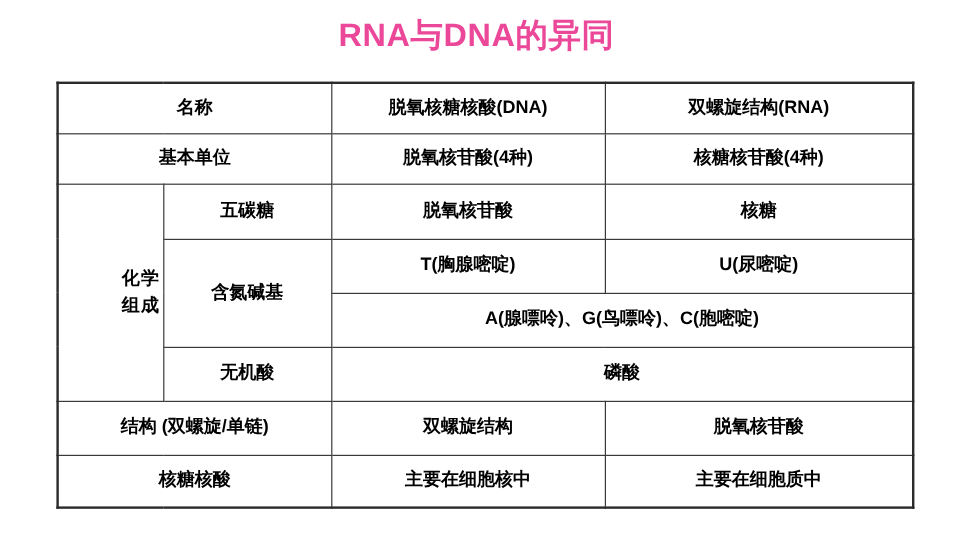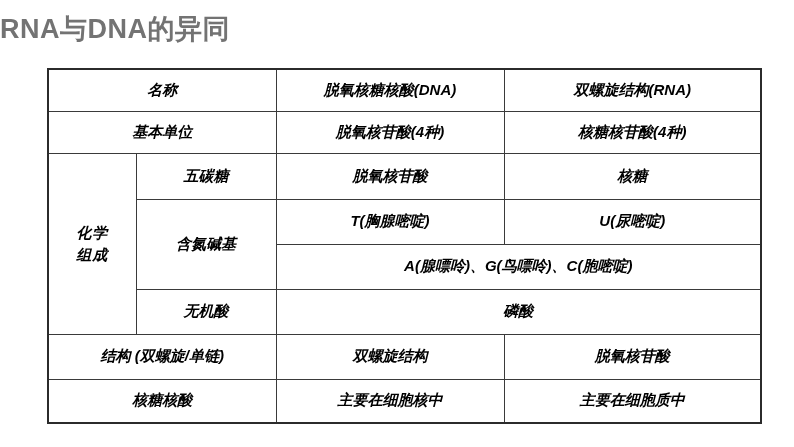--- a/index.html
+++ b/index.html
@@ -22,23 +22,24 @@
     height: 447px;
     background: #ffffff;
   }
 
   
   .slide-title {
     position: absolute;
     top: 12px;
     left: 0;
     width: 794px;
+    text-align: center;
     font-size: 27px;
     font-weight: bold;
-    color: #737373;
+    color: #ec4899;
     letter-spacing: 0.5px;
     line-height: 34px;
     white-space: nowrap;
   }
 
   
   .table-wrap {
     position: absolute;
     left: 47px;
     top: 68px;
@@ -54,21 +55,20 @@
 
   table.compare td {
     border: 1px solid #3a3a3a;
     text-align: center;
     vertical-align: middle;
     font-size: 15px;
     font-weight: bold;
     color: #000000;
     padding: 0 2px;
     line-height: 1.25;
-    font-style: italic;
   }
 
   
   table.compare {
     border: 2px solid #2b2b2b;
   }
 
   .c1 { width: 88px; }
   .c2 { width: 140px; }
   .c3 { width: 228px; }
@@ -77,21 +77,21 @@
   .r-name      { height: 42px; }
   .r-unit      { height: 42px; }
   .r-sugar     { height: 46px; }
   .r-base1     { height: 45px; }
   .r-base2     { height: 45px; }
   .r-acid      { height: 45px; padding-left: 36px; }
   .r-struct    { height: 45px; }
   .r-dist      { height: 44px; }
 
   .red  { color: #ee0000; margin-left: 13px; }
-  .stack { line-height: 1.45; }
+  .stack { line-height: 1.45; text-align: right; }
 
   td.label-merge {
     font-size: 15px;
   }
 
   td.chem {
     font-size: 15px;
     letter-spacing: 1px;
   }
 </style>

